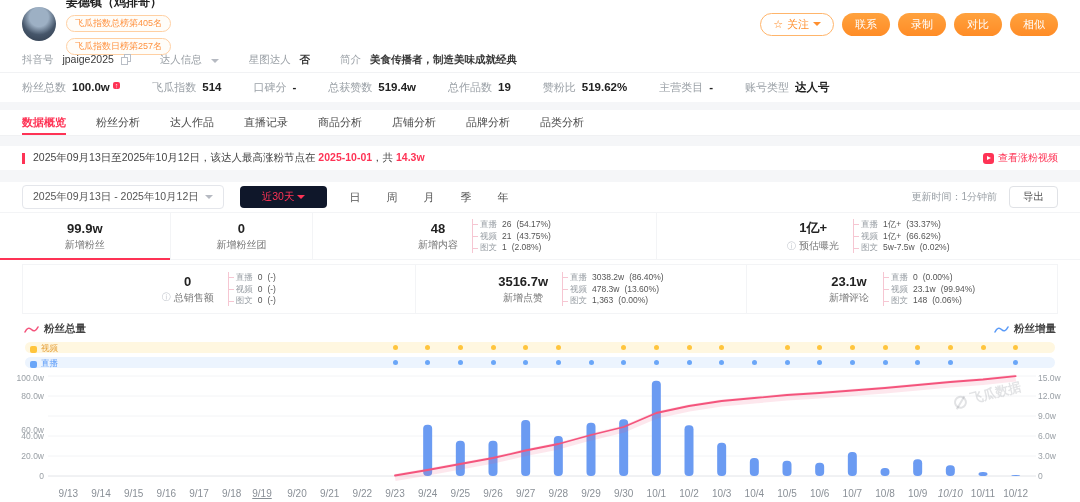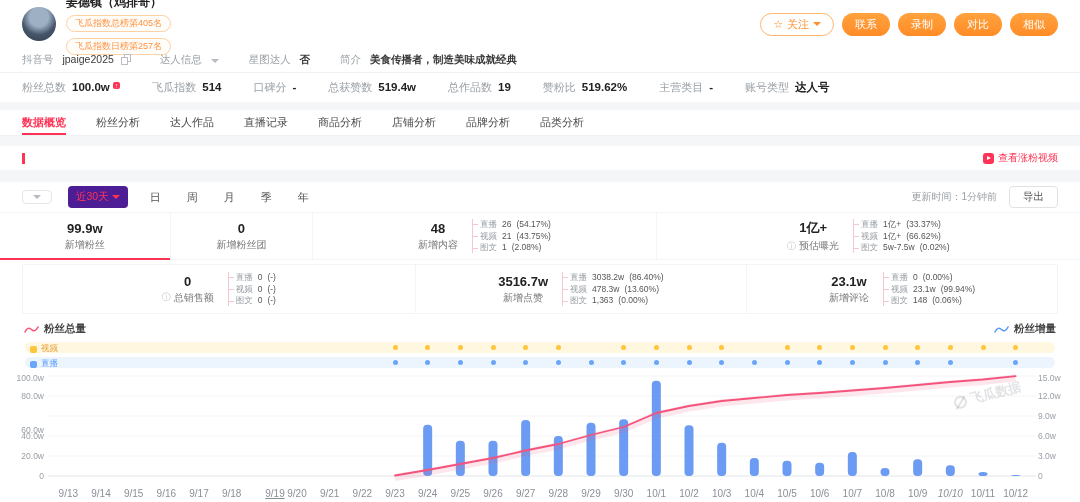--- a/index.html
+++ b/index.html
@@ -52,22 +52,22 @@
   .notice-action{margin-left:auto;display:flex;align-items:center;gap:4px;color:#fe3355;font-size:10px;cursor:pointer;}
   .play-ico{width:11px;height:11px;background:#fe3355;border-radius:3px;position:relative;display:inline-block;}
   .play-ico::after{content:'';position:absolute;left:4px;top:3px;border-left:4px solid #fff;
     border-top:2.5px solid transparent;border-bottom:2.5px solid transparent;}
 
   
   .controls{display:flex;align-items:center;gap:16px;padding:0 22px;height:30px;}
   .datepill{border:1px solid #e4e6eb;border-radius:4px;padding:4px 10px;color:#555;font-size:10.5px;
     display:inline-flex;align-items:center;gap:6px;cursor:pointer;}
   .datepill .caret{color:#b6bac2;}
-  .quick{color:#fe3355;font-size:10.5px;display:inline-flex;gap:3px;align-items:center;background:#4c1d95;
-    border-radius:4px;padding:4px 8px;cursor:pointer;}
+  .quick{color:#fe3355;font-size:10.5px;display:inline-flex;gap:3px;align-items:center;background:#0f172a;
+    border-radius:4px;padding:4px 22px;cursor:pointer;}
   .periods{display:flex;gap:26px;color:#555;font-size:11px;margin-left:6px;}
   .period{cursor:pointer;}
   .ctrl-right{margin-left:auto;display:flex;align-items:center;gap:12px;}
   .updated{color:#9aa0a6;font-size:10px;}
   .btn-export{border:1px solid #e0e2e6;border-radius:4px;padding:3px 13px;color:#555;font-size:10.5px;background:#fff;cursor:pointer;}
 
   
   .cards1{display:flex;border-top:1px solid #f3f4f6;border-bottom:1px solid #f3f4f6;height:48px;}
   .cards1 .card{border-right:1px solid #f3f4f6;}
   .cards1 .card:nth-child(1){width:15.8%;} .cards1 .card:nth-child(2){width:13.2%;}
@@ -177,30 +177,34 @@
     <span class="tab">商品分析</span>
     <span class="tab">店铺分析</span>
     <span class="tab">品牌分析</span>
     <span class="tab">品类分析</span>
   </div>
 
 <div class="band m"></div>
 
 <div class="notice">
   <span class="notice-bar"></span>
+  <span>
+    <span>2025年09月13日至2025年10月12日，该达人最高涨粉节点在 </span><span class="red">2025-10-01</span><span>，共 </span><span class="red">14.3w</span>
+  </span>
   <span class="notice-action">
     <span class="play-ico"></span>
     <span>查看涨粉视频</span>
   </span>
 </div>
 
 <div class="band l"></div>
 
 <div class="controls">
   <span class="datepill">
+    <span>2025年09月13日 - 2025年10月12日</span>
     <span class="caret"></span>
   </span>
   <span class="quick">
     <span>近30天</span>
     <span class="caret"></span>
   </span>
   <span class="periods">
       <span class="period">日</span>
       <span class="period">周</span>
       <span class="period">月</span>
@@ -474,21 +478,21 @@
       <div class="yl right" style="top: 78px;">3.0w</div>
       <div class="yl right" style="top: 98px;">0</div>
     </div>
   <div class="xlabels">
       <span class="xl" style="left: 68.3333px;">9/13</span>
       <span class="xl" style="left: 101px;">9/14</span>
       <span class="xl" style="left: 133.667px;">9/15</span>
       <span class="xl" style="left: 166.333px;">9/16</span>
       <span class="xl" style="left: 199px;">9/17</span>
       <span class="xl" style="left: 231.667px;">9/18</span>
-      <span class="xl" style="left: 275px; text-decoration: underline;">9/19</span>
+      <span class="xl" style="left: 262px; text-decoration: underline;">9/19</span>
       <span class="xl" style="left: 297px;">9/20</span>
       <span class="xl" style="left: 329.667px;">9/21</span>
       <span class="xl" style="left: 362.333px;">9/22</span>
       <span class="xl" style="left: 395px;">9/23</span>
       <span class="xl" style="left: 427.667px;">9/24</span>
       <span class="xl" style="left: 460.333px;">9/25</span>
       <span class="xl" style="left: 493px;">9/26</span>
       <span class="xl" style="left: 525.667px;">9/27</span>
       <span class="xl" style="left: 558.333px;">9/28</span>
       <span class="xl" style="left: 591px;">9/29</span>

